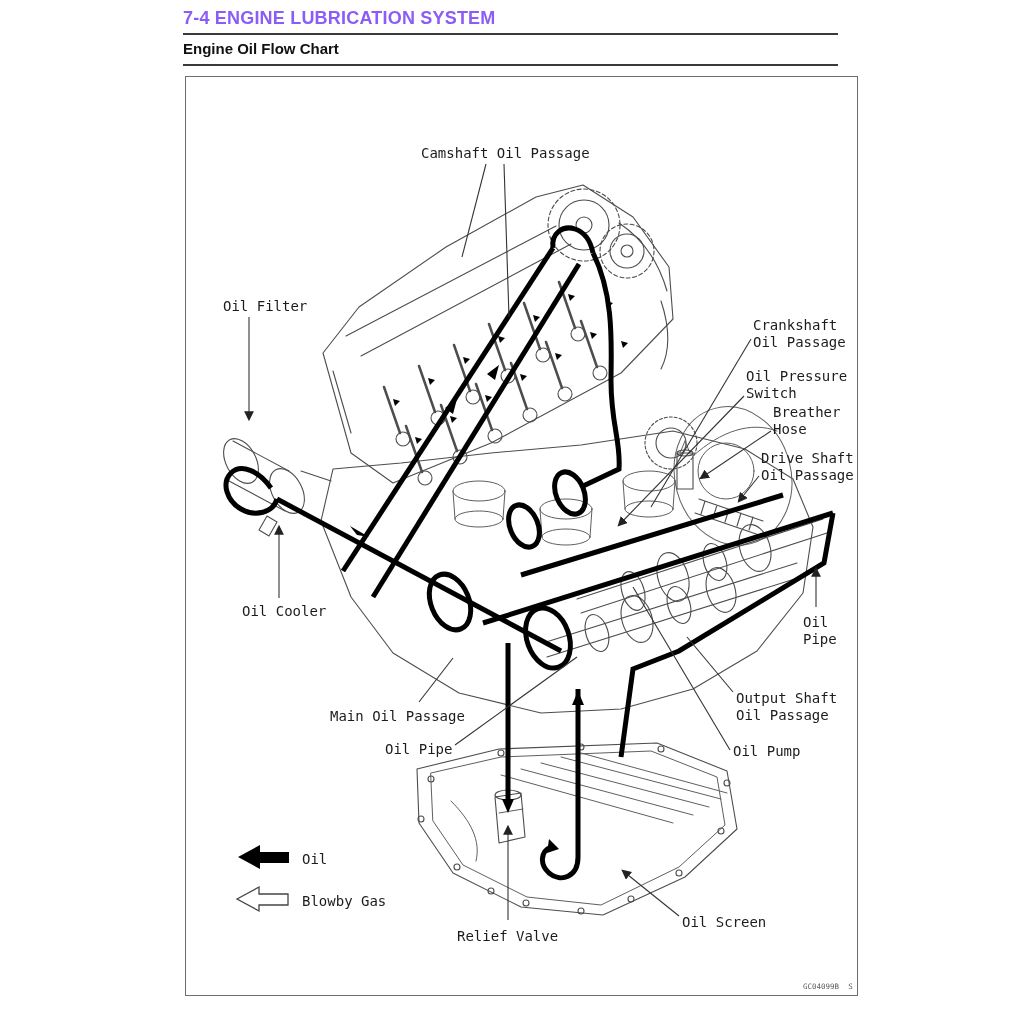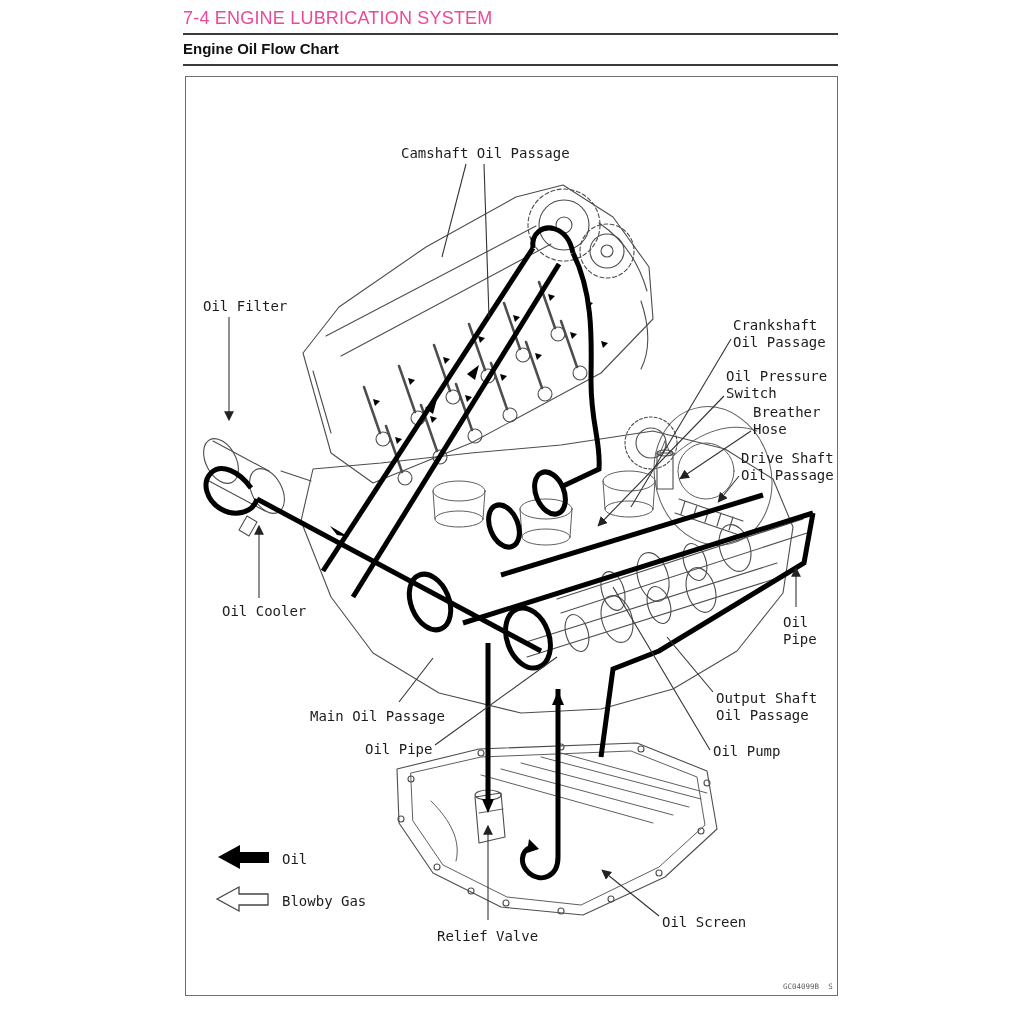--- a/index.html
+++ b/index.html
@@ -1,22 +1,22 @@
 <!DOCTYPE html>
 <html><head>
 <meta charset="utf-8">
 <style>
   html,body{margin:0;padding:0;background:#ffffff;}
   body{width:1024px;height:1024px;position:relative;font-family:"Liberation Sans",sans-serif;overflow:hidden;}
-  .hdr-title{position:absolute;left:183px;top:8px;font-size:18px;font-weight:normal;color:#ec4899;letter-spacing:.2px;}
+  .hdr-title{position:absolute;left:183px;top:8px;font-size:18px;font-weight:bold;color:#8b5cf6;letter-spacing:.2px;}
   .hdr-sub{position:absolute;left:183px;top:40px;font-size:15px;font-weight:bold;color:#111;}
   .rule{position:absolute;left:183px;width:655px;background:#3a3a3a;}
   .rule1{top:33px;height:2px;}
   .rule2{top:64px;height:2px;}
-  .diagram-box{position:absolute;left:185px;top:76px;width:651px;height:918px;border:1.6px solid #6e6e6e;background:#fff;}
+  .diagram-box{position:absolute;left:185px;top:76px;width:651px;height:918px;border:1.6px solid #6e6e6e;background:#fff;padding-left:20px;}
   svg{display:block;}
   svg text{font-family:"DejaVu Sans Mono",monospace;font-size:14px;fill:#1c1c1c;white-space:pre;}
   svg text.code{font-size:7.5px;fill:#5a5a5a;}
   .eng{stroke:#4d4d4d;stroke-width:1.1;fill:none;stroke-linejoin:round;stroke-linecap:round;}
   .eng2{stroke:#5f5f5f;stroke-width:1;fill:none;}
   .oil{stroke:#000;stroke-width:5;fill:none;stroke-linejoin:miter;stroke-linecap:butt;}
   .leader{stroke:#333;stroke-width:1.1;fill:none;}
   .drip{fill:#000;}
 </style>
 </head>

